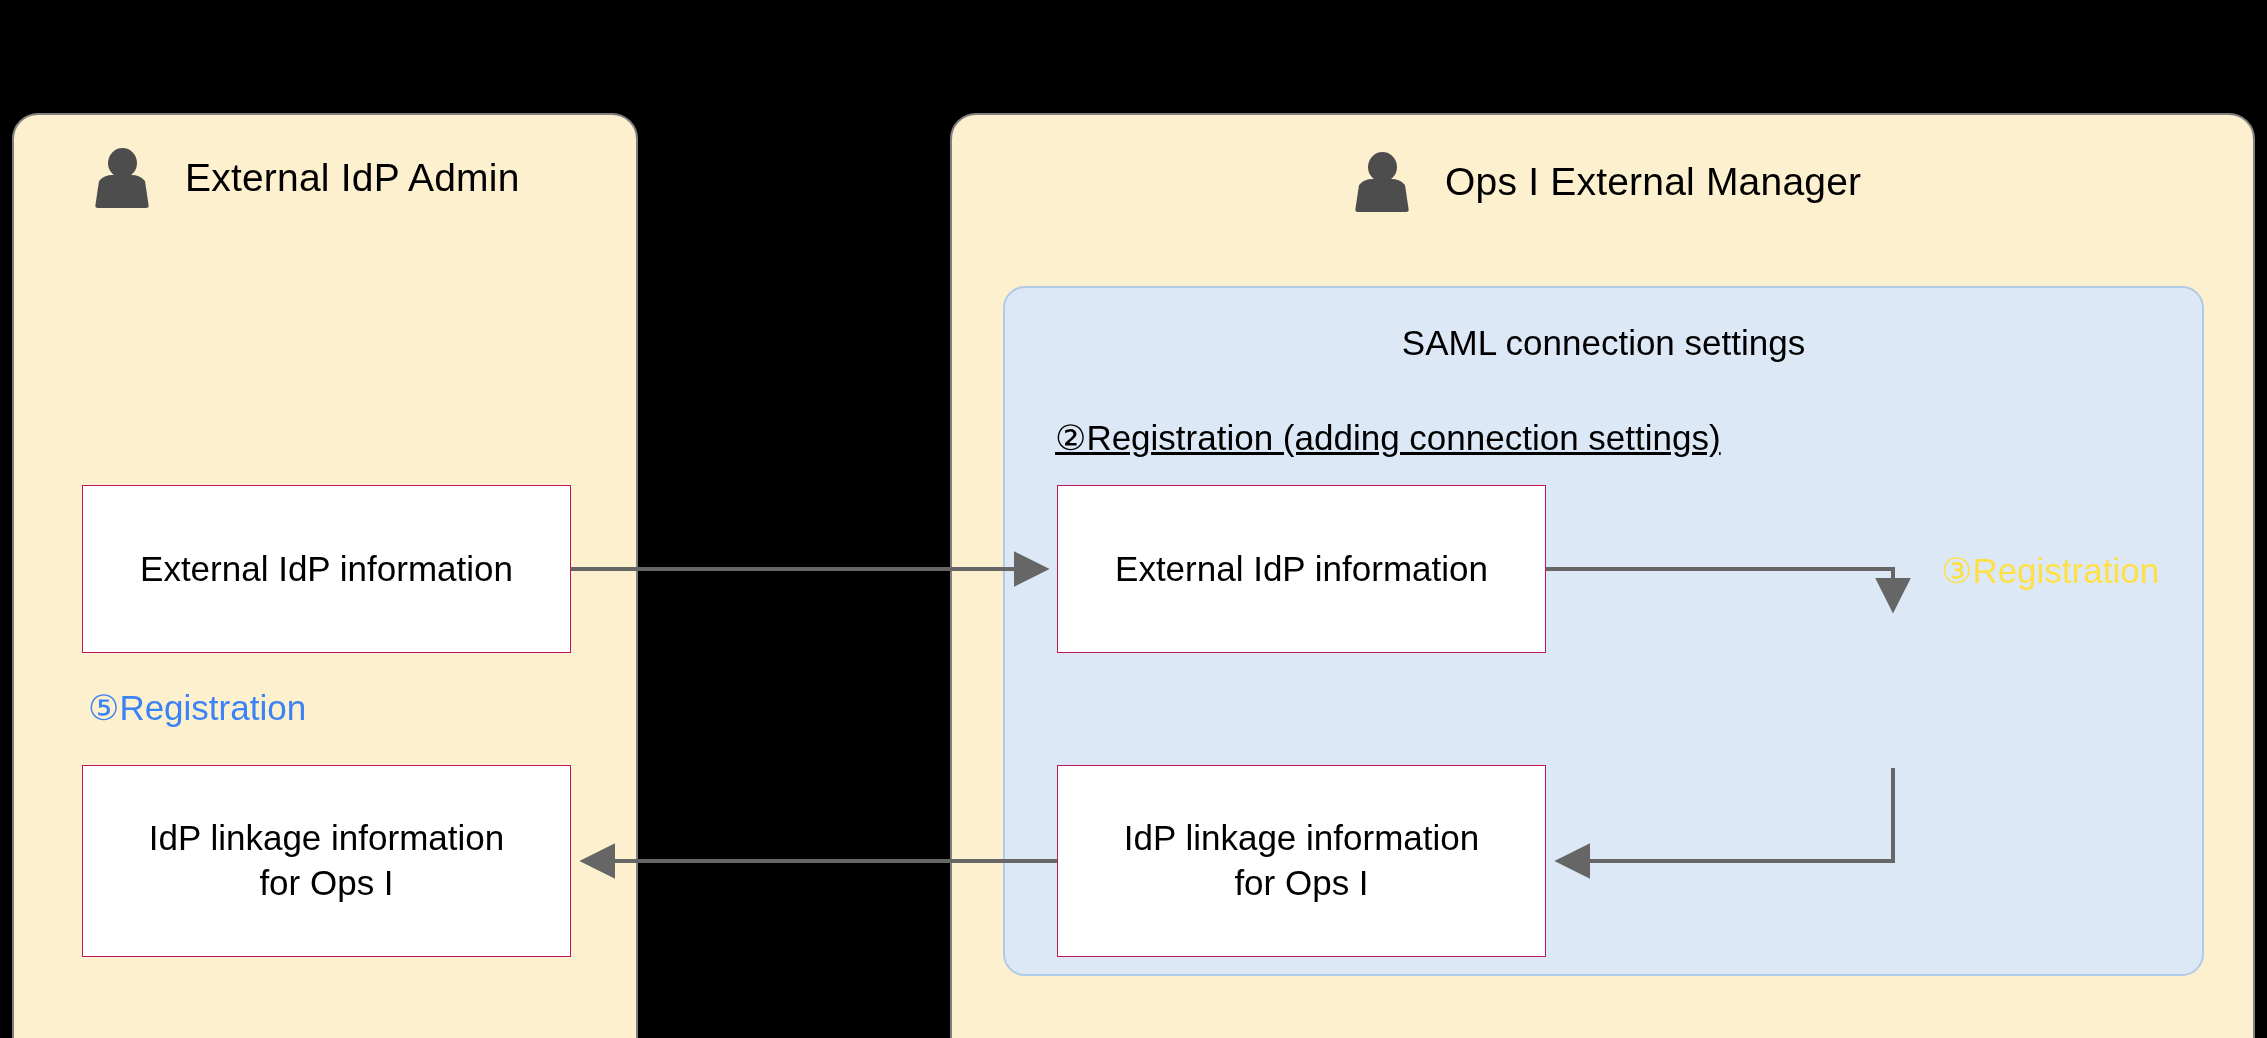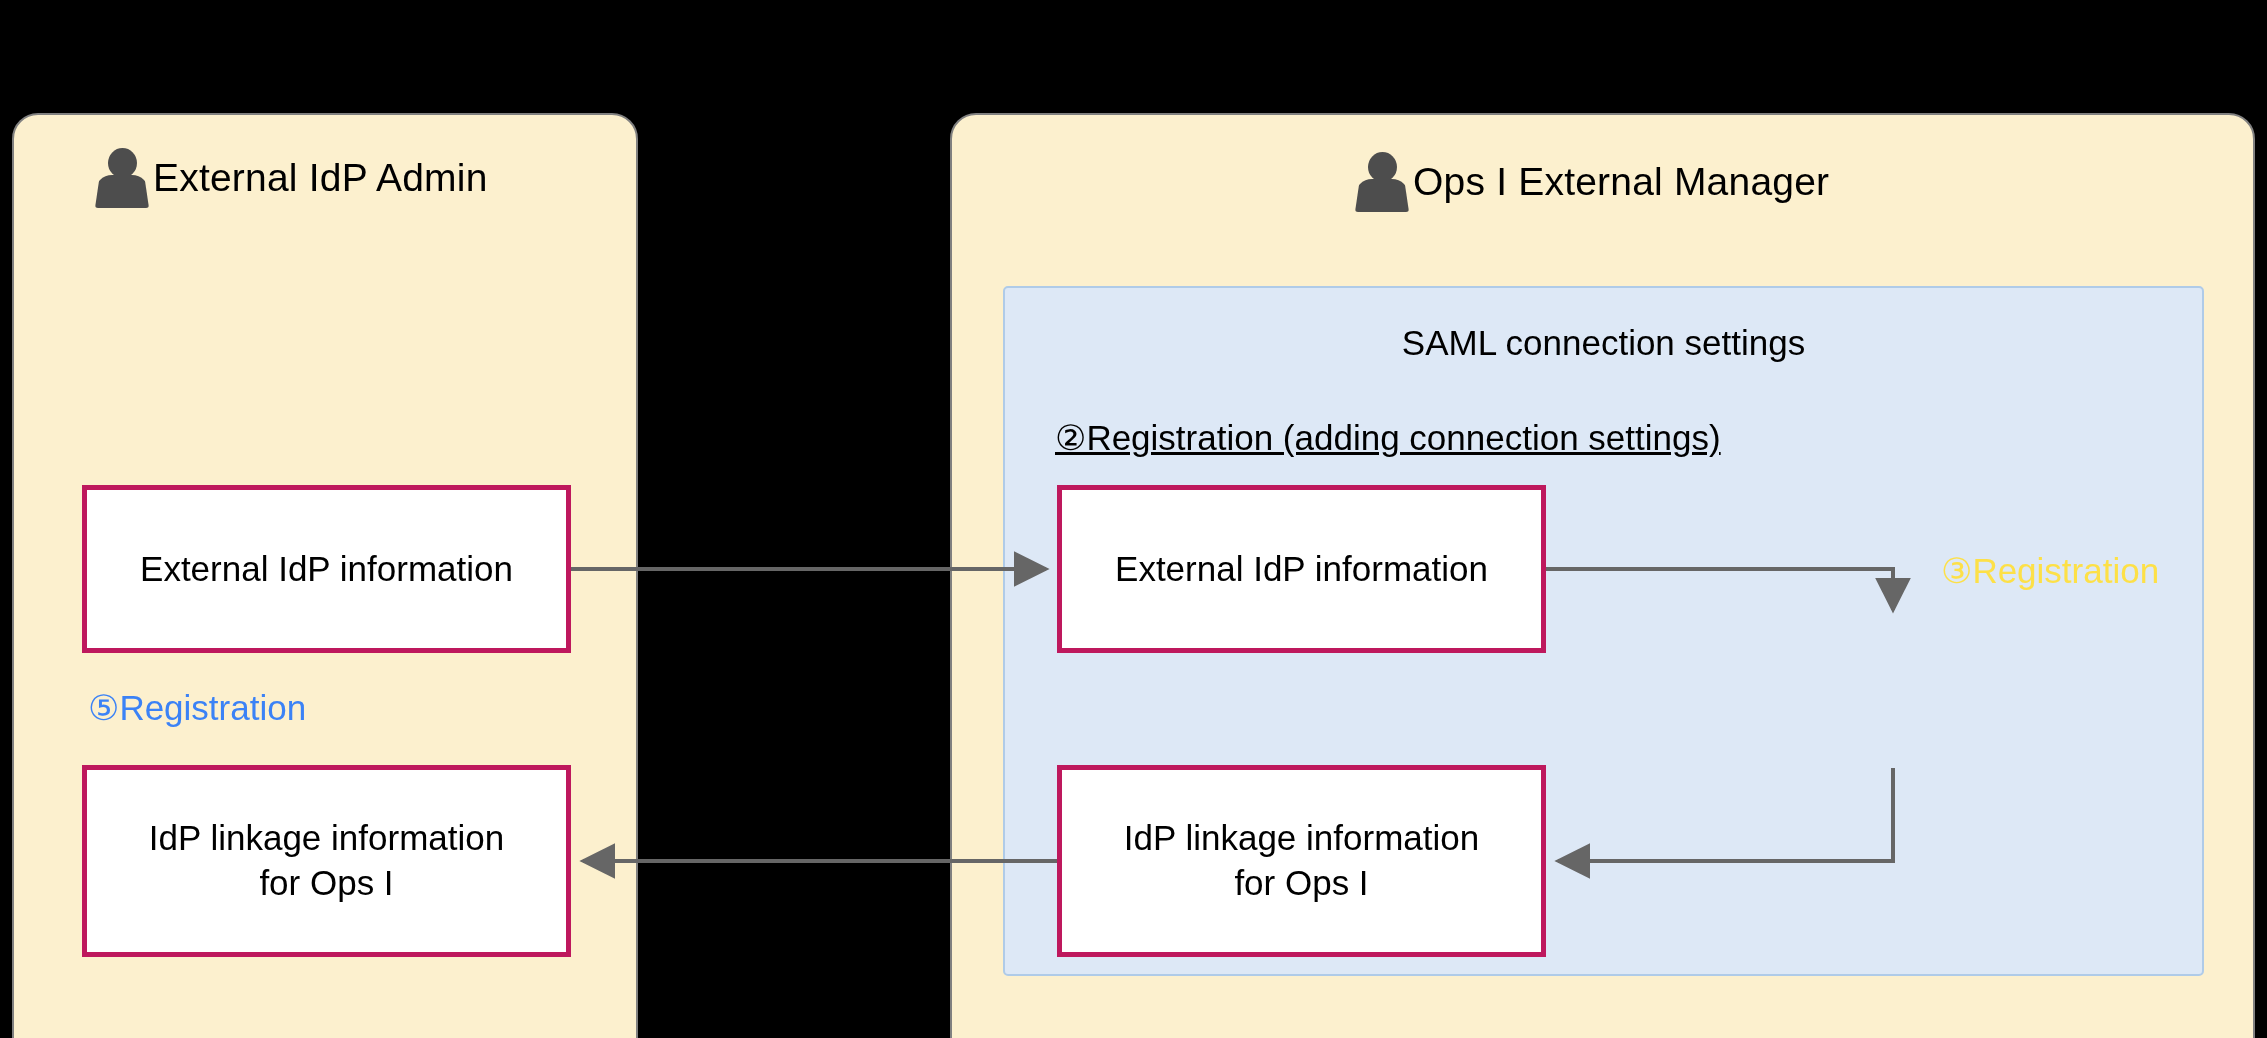--- a/index.html
+++ b/index.html
@@ -26,21 +26,21 @@
     box-shadow: 3px 3px 3px rgba(0,0,0,0.45);
   }
   #lane-left  { left: 12px;  top: 113px; width: 626px;  height: 1000px; }
   #lane-right { left: 950px; top: 113px; width: 1305px; height: 1000px; }
 
   
   .lane-header {
     position: absolute;
     display: flex;
     align-items: center;
-    gap: 4px;
+    gap: 36px;
     white-space: nowrap;
   }
   #header-left  { left: 95px;  top: 148px; }
   #header-right { left: 1355px; top: 152px; }
 
   .person-icon { width: 54px; height: 60px; position: relative; flex: 0 0 auto; }
   .person-icon .head {
     position: absolute; left: 13px; top: 0;
     width: 29px; height: 30px;
     background: #4D4D4D; border-radius: 50%;
@@ -54,21 +54,21 @@
   }
   .lane-title { font-size: 39px; color: #000000; letter-spacing: .2px; }
 
   
   #saml-panel {
     position: absolute;
     left: 1003px; top: 286px;
     width: 1201px; height: 690px;
     background: #DDE8F6;
     border: 2px solid #AFCBE8;
-    border-radius: 5px;
+    border-radius: 22px;
   }
   #saml-title {
     position: absolute;
     left: 0; top: 35px; width: 100%;
     text-align: center;
     font-size: 35px; color: #000000;
   }
   #step2-label {
     position: absolute;
     left: 1055px; top: 418px;
@@ -82,21 +82,21 @@
   #step5-label {
     position: absolute;
     left: 88px; top: 688px;
     font-size: 35px; color: #3b82f6; white-space: nowrap;
   }
 
   
   .box {
     position: absolute;
     background: #FFFFFF;
-    border: 5px solid #be185d;
+    border: 1px solid #be185d;
     display: flex;
     align-items: center;
     justify-content: center;
     text-align: center;
     font-size: 35px;
     color: #000000;
     line-height: 1.28;
     padding: 4px 8px;
   }
   #box-ext-left    { left: 82px;   top: 485px; width: 489px; height: 168px; }

